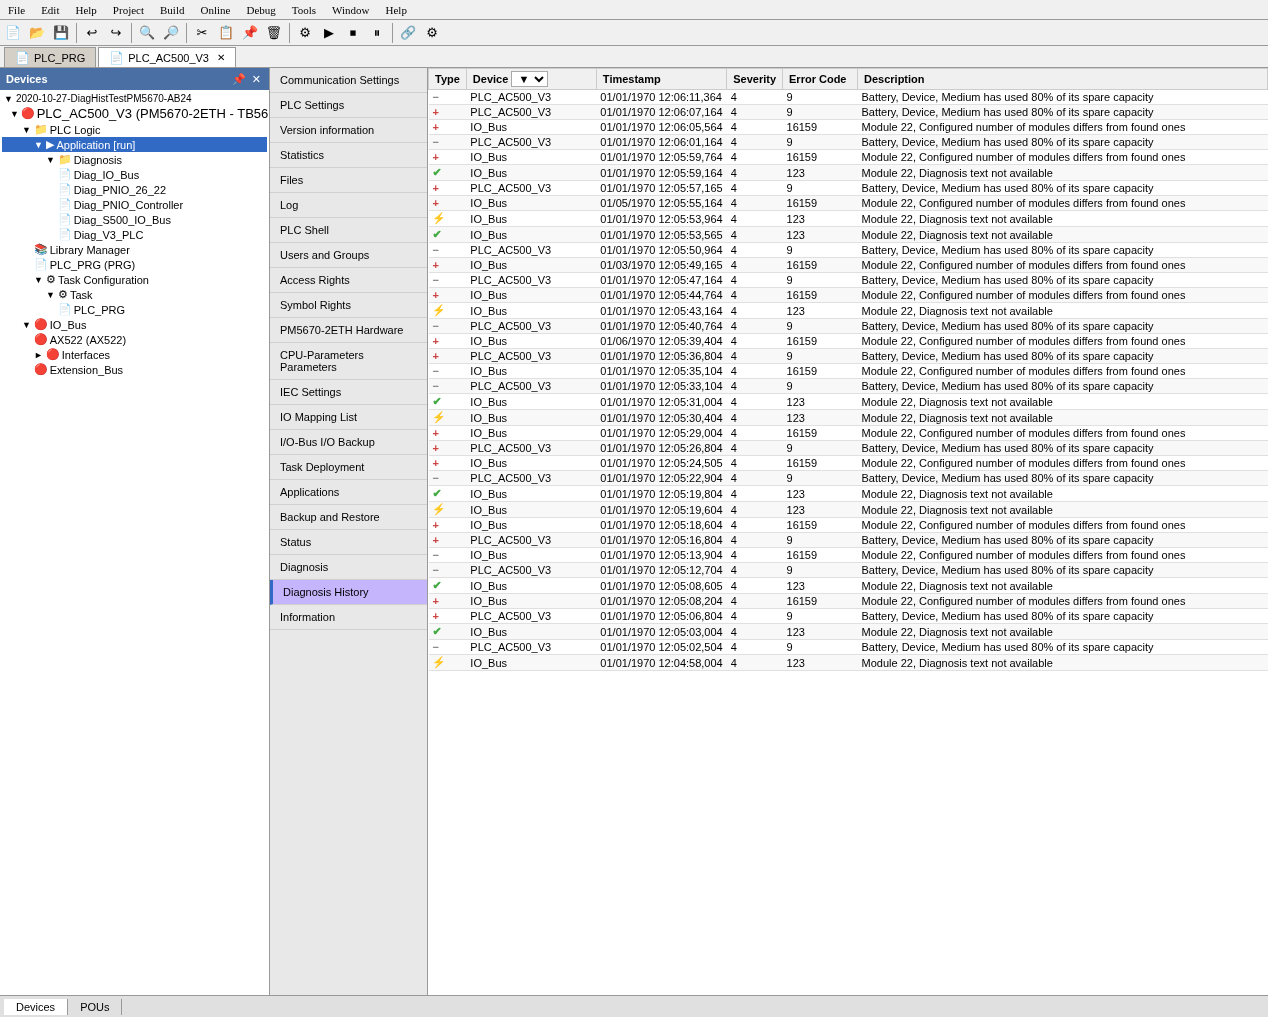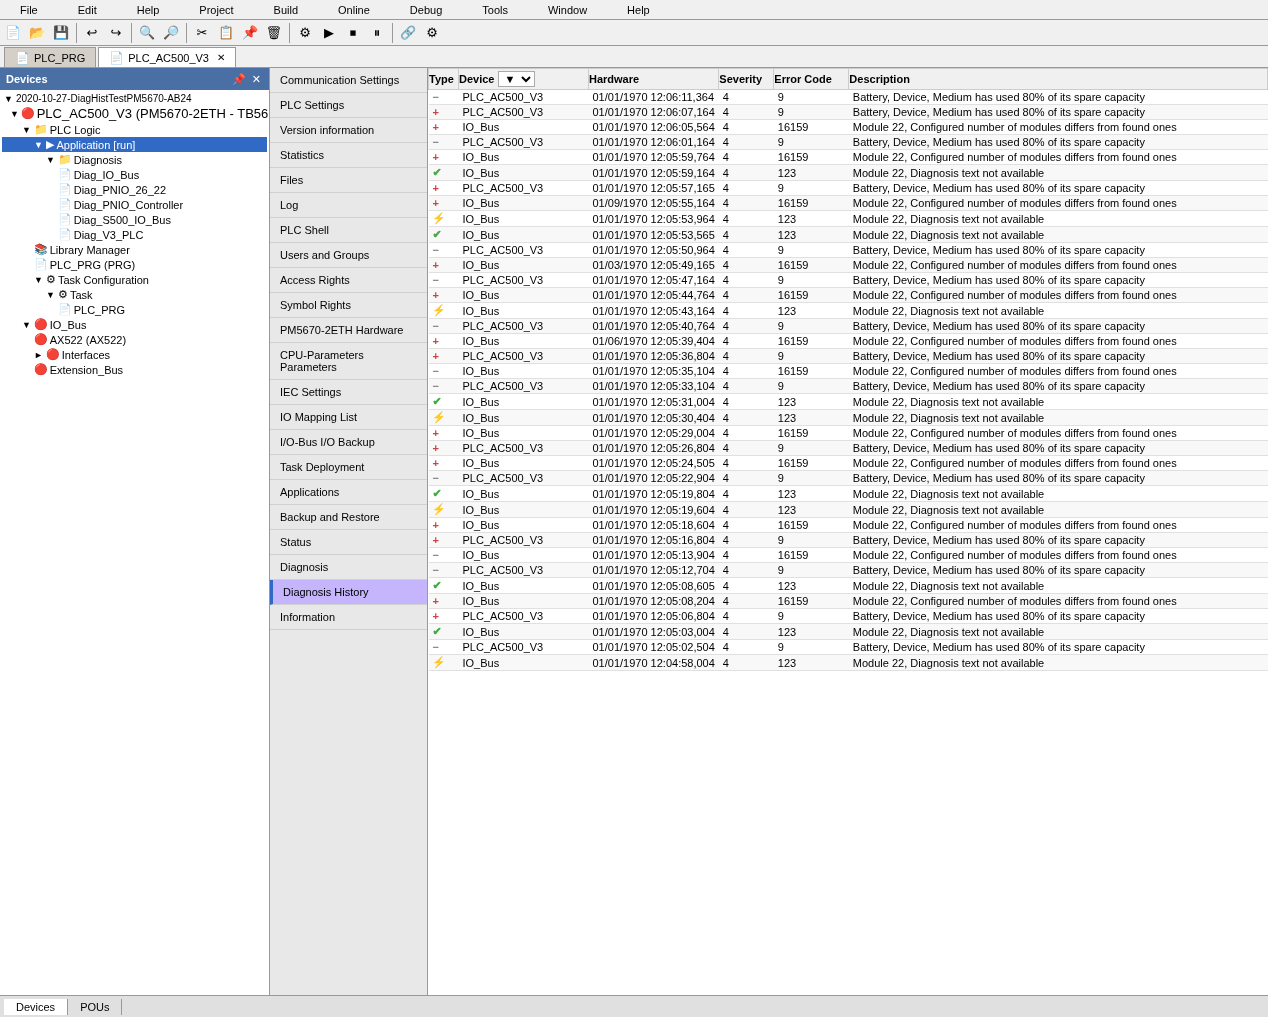--- a/index.html
+++ b/index.html
@@ -1,20 +1,20 @@
 <!DOCTYPE html>
 <html><head>
   <meta charset="utf-8">
   <style>
     * { box-sizing: border-box; margin: 0; padding: 0; font-family: 'Segoe UI', Arial, sans-serif; font-size: 11px; }
     body { background: #d4d0c8; width: 1268px; height: 1017px; overflow: hidden; }
 
     
     .menu-bar { background: #f0f0f0; border-bottom: 1px solid #999; display: flex; align-items: center; height: 20px; }
-    .menu-item { padding: 2px 20px; cursor: pointer; }
+    .menu-item { padding: 2px 8px; cursor: pointer; font-family: Liberation Serif, serif; }
 
     
     .toolbar { background: #f0f0f0; border-bottom: 1px solid #999; display: flex; align-items: center; height: 26px; padding: 2px; gap: 2px; }
     .tb-btn { width: 22px; height: 22px; background: #f0f0f0; border: 1px solid transparent; display: flex; align-items: center; justify-content: center; cursor: pointer; font-size: 13px; }
     .tb-sep { width: 1px; height: 20px; background: #999; margin: 0 2px; }
 
     
     .main-area { display: flex; flex-direction: column; height: calc(1017px - 46px - 22px); }
 
     
@@ -50,21 +50,21 @@
     
     .log-panel { flex: 1; display: flex; flex-direction: column; background: white; }
     .log-toolbar { background: #f0f0f0; border-bottom: 1px solid #ccc; padding: 4px 6px; display: flex; gap: 4px; align-items: center; }
     .log-btn { padding: 2px 10px; border: 1px solid #999; background: #e8e8e8; cursor: pointer; height: 22px; }
     .log-btn.active { background: #d0e0ff; border-color: #316ac5; }
     .log-btn.disabled { color: #999; cursor: default; }
 
     
     .log-table-container { flex: 1; overflow-y: auto; }
     .log-table { width: 100%; border-collapse: collapse; }
-    .log-table th { background: #f0f0f0; border: 1px solid #ccc; padding: 2px 0; text-align: left; font-weight: bold; position: sticky; top: 0; white-space: nowrap; }
+    .log-table th { background: #f0f0f0; border: 1px solid #ccc; padding: 2px 6px; text-align: left; font-weight: bold; position: sticky; top: 0; white-space: nowrap; }
     .log-table td { border-bottom: 1px solid #e0e0e0; padding: 1px 4px; white-space: nowrap; }
     .log-table tr:nth-child(even) { background: #f8f8f8; }
 
     .severity-icon { font-weight: bold; }
     .sev-minus { color: #888; }
     .sev-plus { color: #cc4444; }
     .sev-check { color: #44aa44; }
     .sev-bolt { color: #ffaa00; }
 
     
@@ -261,21 +261,21 @@
 
     <div class="log-panel">
       <div class="log-table-container">
         <table class="log-table">
           <thead>
             <tr>
               <th class="col-type">Type</th>
               <th class="col-device">
                 Device <select class="filter-dropdown"><option>▼</option></select>
               </th>
-              <th class="col-timestamp">Hardware</th>
+              <th class="col-timestamp">Timestamp</th>
               <th class="col-severity">Severity</th>
               <th class="col-errcode">Error Code</th>
               <th class="col-desc">Description</th>
             </tr>
           </thead>
           <tbody id="log-tbody">
           <tr>
                 <td class="col-type"><span class="severity-icon sev-minus">−</span></td>
                 <td class="col-device">PLC_AC500_V3</td>
                 <td class="col-timestamp">01/01/1970 12:06:11,364</td>
@@ -327,21 +327,21 @@
                 <td class="col-type"><span class="severity-icon sev-plus">+</span></td>
                 <td class="col-device">PLC_AC500_V3</td>
                 <td class="col-timestamp">01/01/1970 12:05:57,165</td>
                 <td class="col-severity">4</td>
                 <td class="col-errcode">9</td>
                 <td class="col-desc">Battery, Device, Medium has used 80% of its spare capacity</td>
               </tr>
               <tr>
                 <td class="col-type"><span class="severity-icon sev-plus">+</span></td>
                 <td class="col-device">IO_Bus</td>
-                <td class="col-timestamp">01/09/1970 12:05:55,164</td>
+                <td class="col-timestamp">01/05/1970 12:05:55,164</td>
                 <td class="col-severity">4</td>
                 <td class="col-errcode">16159</td>
                 <td class="col-desc">Module 22, Configured number of modules differs from found ones</td>
               </tr>
               <tr>
                 <td class="col-type"><span class="severity-icon sev-bolt">⚡</span></td>
                 <td class="col-device">IO_Bus</td>
                 <td class="col-timestamp">01/01/1970 12:05:53,964</td>
                 <td class="col-severity">4</td>
                 <td class="col-errcode">123</td>

